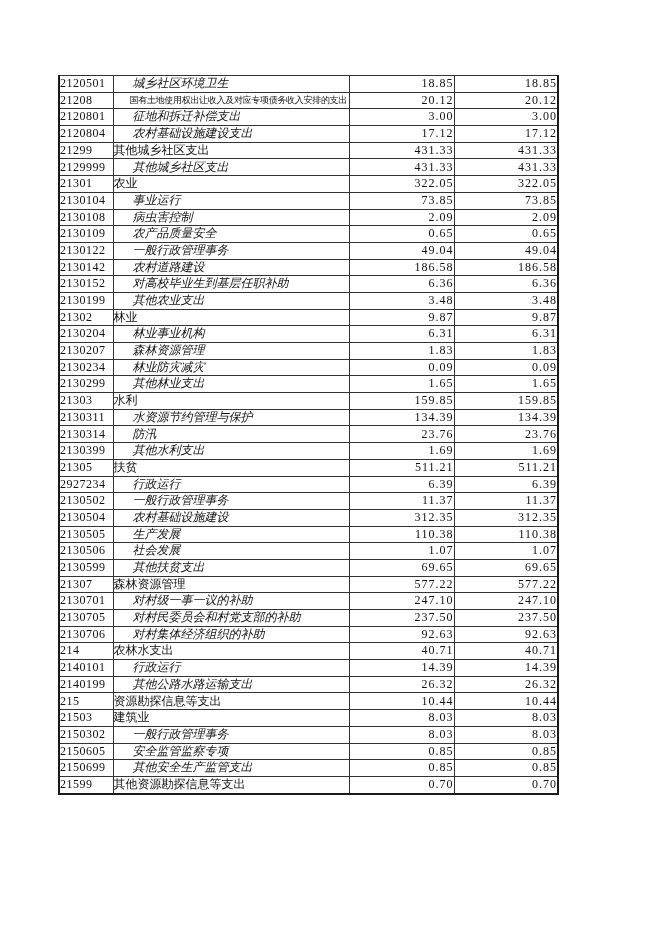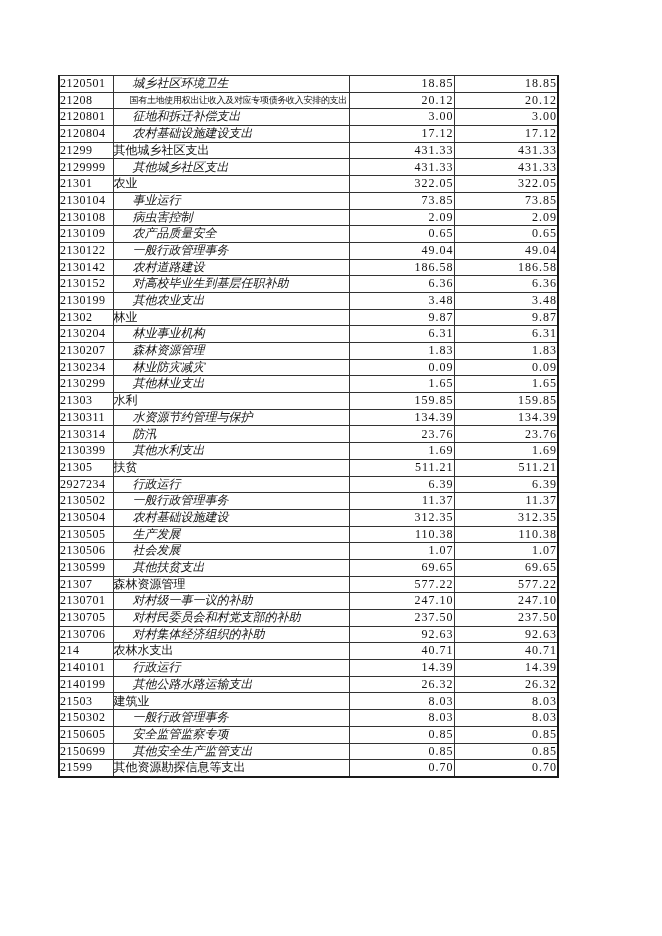--- a/index.html
+++ b/index.html
@@ -292,20 +292,26 @@
           <td class="cell-num">14.39</td>
           <td class="cell-num">14.39</td>
         </tr>
         <tr>
           <td class="cell-code">2140199</td>
           <td class="cell-name indent">其他公路水路运输支出</td>
           <td class="cell-num">26.32</td>
           <td class="cell-num">26.32</td>
         </tr>
         <tr>
+          <td class="cell-code">215</td>
+          <td class="cell-name">资源勘探信息等支出</td>
+          <td class="cell-num">10.44</td>
+          <td class="cell-num">10.44</td>
+        </tr>
+        <tr>
           <td class="cell-code">21503</td>
           <td class="cell-name">建筑业</td>
           <td class="cell-num">8.03</td>
           <td class="cell-num">8.03</td>
         </tr>
         <tr>
           <td class="cell-code">2150302</td>
           <td class="cell-name indent">一般行政管理事务</td>
           <td class="cell-num">8.03</td>
           <td class="cell-num">8.03</td>

